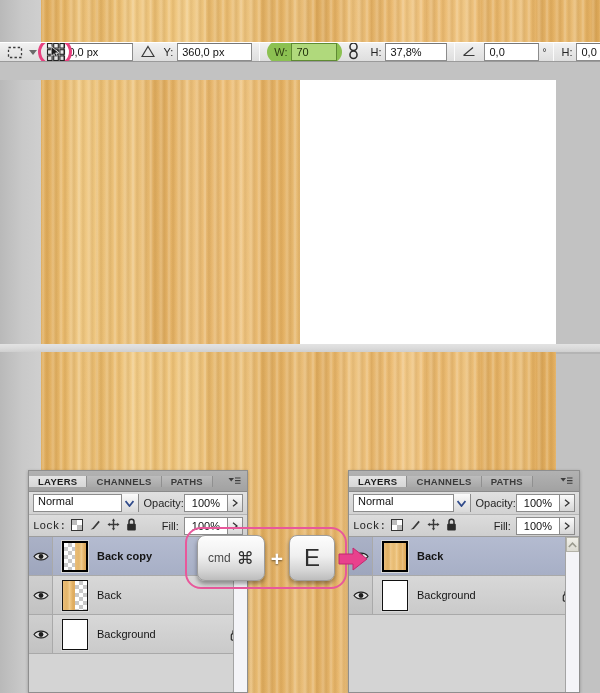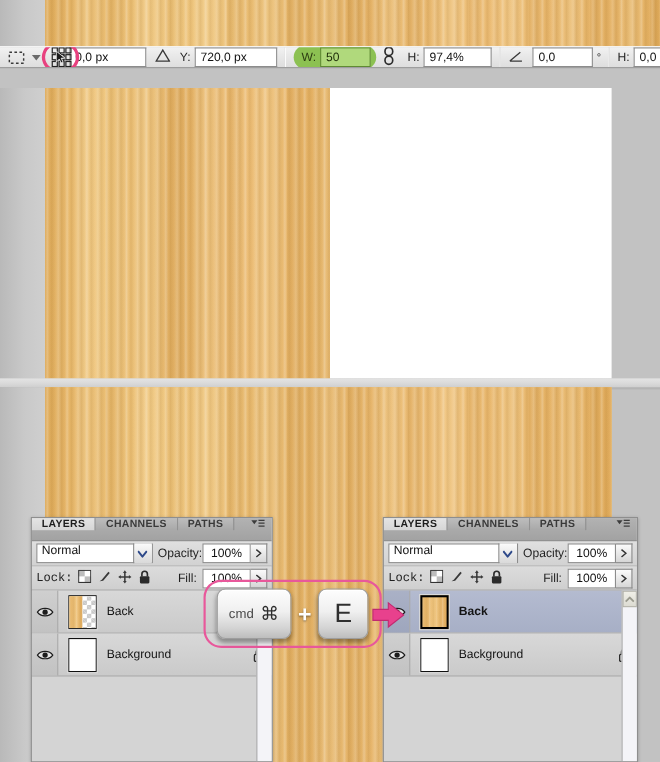--- a/index.html
+++ b/index.html
@@ -120,21 +120,21 @@
     background: #d4d4d4;
     border: 1px solid #8e8e8e;
     box-shadow: 0 1px 3px rgba(0,0,0,0.25);
     font-size: 11px;
     overflow: hidden;
   }
   #panel-left  { left: 28px;  top: 470px; width: 220px; height: 223px; }
   #panel-right { left: 348px; top: 470px; width: 232px; height: 223px; }
 
   .panel-tabs {
-    display: flex; align-items: flex-start;
+    display: flex; align-items: center;
     height: 21px;
     background: linear-gradient(180deg,#b2b2b2 0%, #a2a2a2 100%);
     border-bottom: 1px solid #8a8a8a;
     position: relative;
   }
   .panel-tab {
     padding: 0 9px;
     display: flex; align-items: center;
     font-size: 9.5px; font-weight: bold; letter-spacing: 0.3px;
     color: #3a3a3a;
@@ -350,40 +350,40 @@
   </span>
 
   <span style="margin:0 8px">
     <svg width="14" height="13" viewBox="0 0 14 13">
       <path d="M7 1.5 L13 11.5 L1 11.5 Z" fill="none" stroke="#3a3a3a" stroke-width="1.2"></path>
     </svg>
   </span>
 
   <span class="ob-group">
     <span class="ob-label">Y:</span>
-    <span class="ob-field" style="width:75px">720,0 px</span>
+    <span class="ob-field" style="width:75px">360,0 px</span>
   </span>
 
   <span class="ob-sep"></span>
 
   <span id="w-group">
     <span class="ob-label">W:</span>
-    <span class="ob-field" id="w-field">50</span>
+    <span class="ob-field" id="w-field">70</span>
   </span>
 
   <span id="link-icon">
     <svg width="13" height="18" viewBox="0 0 13 18">
       <rect x="3" y="1" width="7" height="7.5" rx="3.5" fill="none" stroke="#2c2c2c" stroke-width="1.5"></rect>
       <rect x="3" y="9" width="7" height="7.5" rx="3.5" fill="none" stroke="#2c2c2c" stroke-width="1.5"></rect>
     </svg>
   </span>
 
   <span class="ob-group" style="margin-left:10px">
     <span class="ob-label">H:</span>
-    <span class="ob-field" style="width:62px">97,4%</span>
+    <span class="ob-field" style="width:62px">37,8%</span>
   </span>
 
   <span class="ob-sep"></span>
 
   <span style="margin-right:8px">
     <svg width="14" height="12" viewBox="0 0 14 12">
       <path d="M1.5 10.5 L12.5 10.5 M1.5 10.5 L11 2.5" fill="none" stroke="#3a3a3a" stroke-width="1.2"></path>
     </svg>
   </span>
   <span class="ob-group">
@@ -466,20 +466,36 @@
     <span class="spin-field">100%</span>
     <span class="spin-btn">
       <svg width="6" height="8" viewBox="0 0 6 8">
           <path d="M1 0.7 L5 4 L1 7.3" fill="none" stroke="#333" stroke-width="1.3"></path>
         </svg>
     </span>
   </div>
 
   <div class="layers-list">
 
+    <div class="layer-row selected">
+      <div class="eye-cell">
+        <svg width="16" height="11" viewBox="0 0 16 11">
+          <path d="M1 5.5 C4 1, 12 1, 15 5.5 C12 10, 4 10, 1 5.5 Z" fill="#e2e2e2" stroke="#1d1d1d" stroke-width="1.1"></path>
+          <circle cx="8" cy="5.5" r="2.4" fill="#1d1d1d"></circle>
+        </svg>
+      </div>
+      <div class="thumb-cell">
+        <div class="thumb selected-thumb">
+          <div class="thumb-half-left checker"></div>
+          <div class="thumb-half-right thumb-wood"></div>
+        </div>
+      </div>
+      <span class="layer-name bold">Back copy</span>
+      <span class="lock-cell"></span>
+    </div>
 
     <div class="layer-row">
       <div class="eye-cell">
         <svg width="16" height="11" viewBox="0 0 16 11">
           <path d="M1 5.5 C4 1, 12 1, 15 5.5 C12 10, 4 10, 1 5.5 Z" fill="#e2e2e2" stroke="#1d1d1d" stroke-width="1.1"></path>
           <circle cx="8" cy="5.5" r="2.4" fill="#1d1d1d"></circle>
         </svg>
       </div>
       <div class="thumb-cell">
         <div class="thumb">

